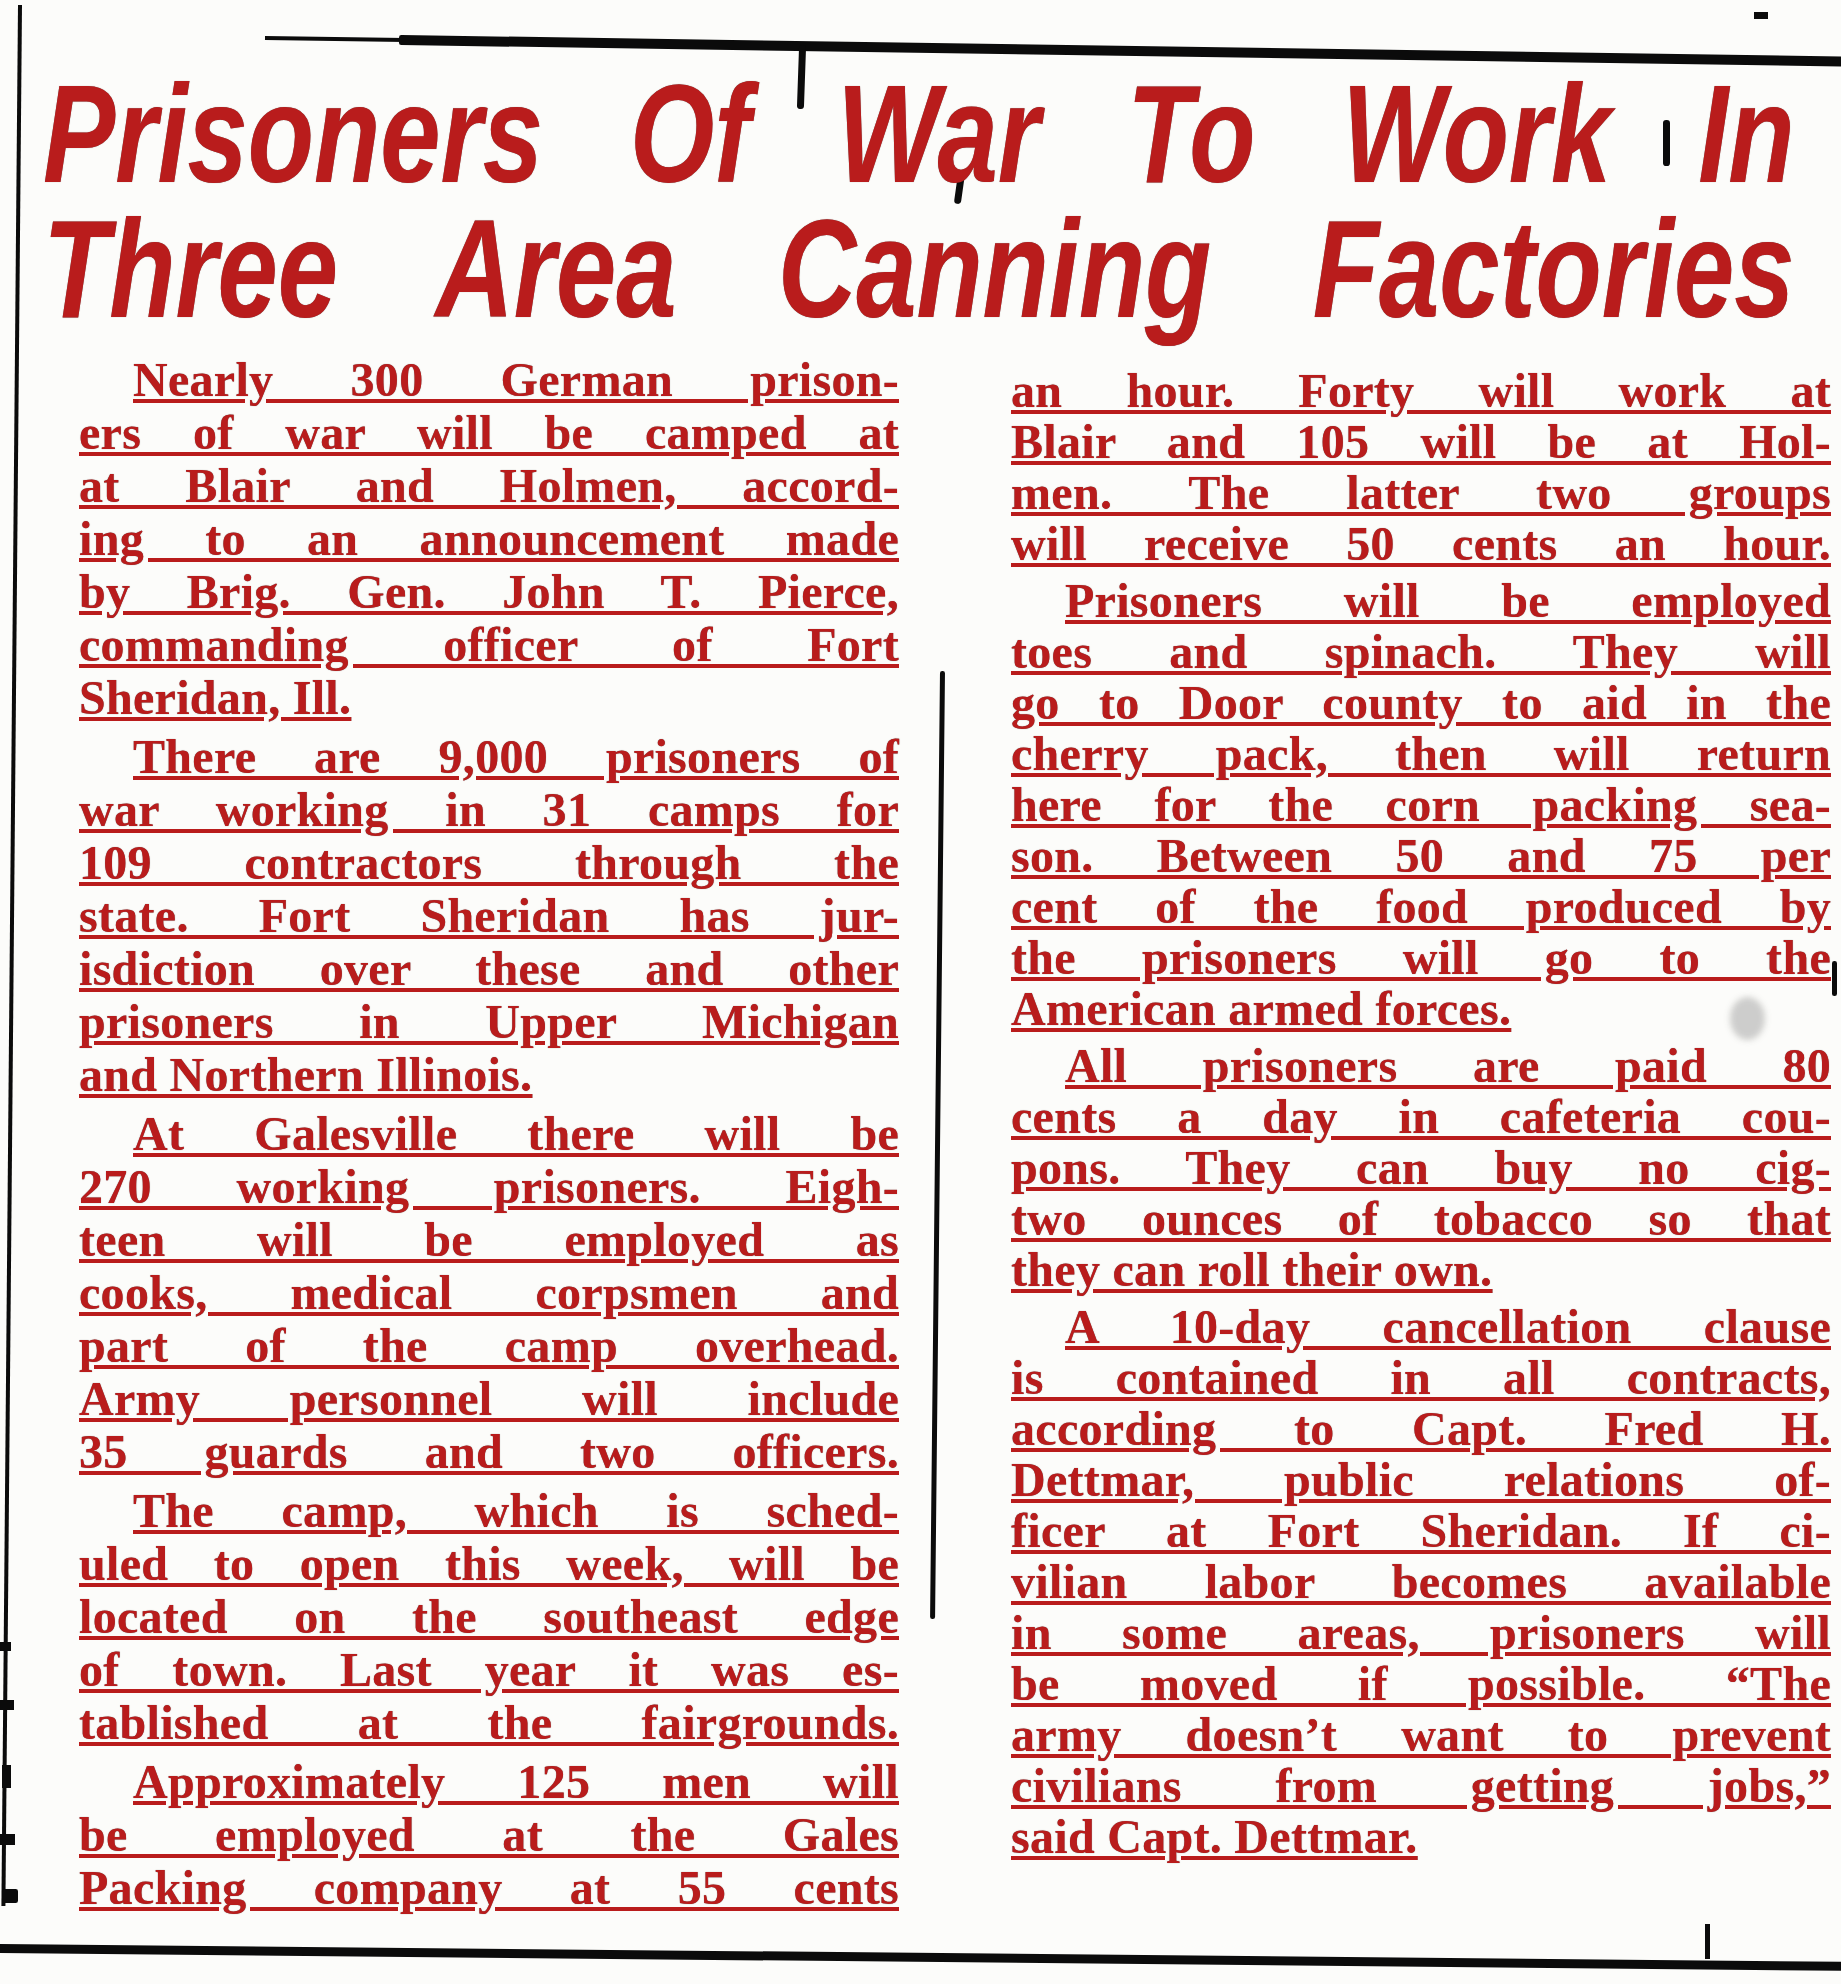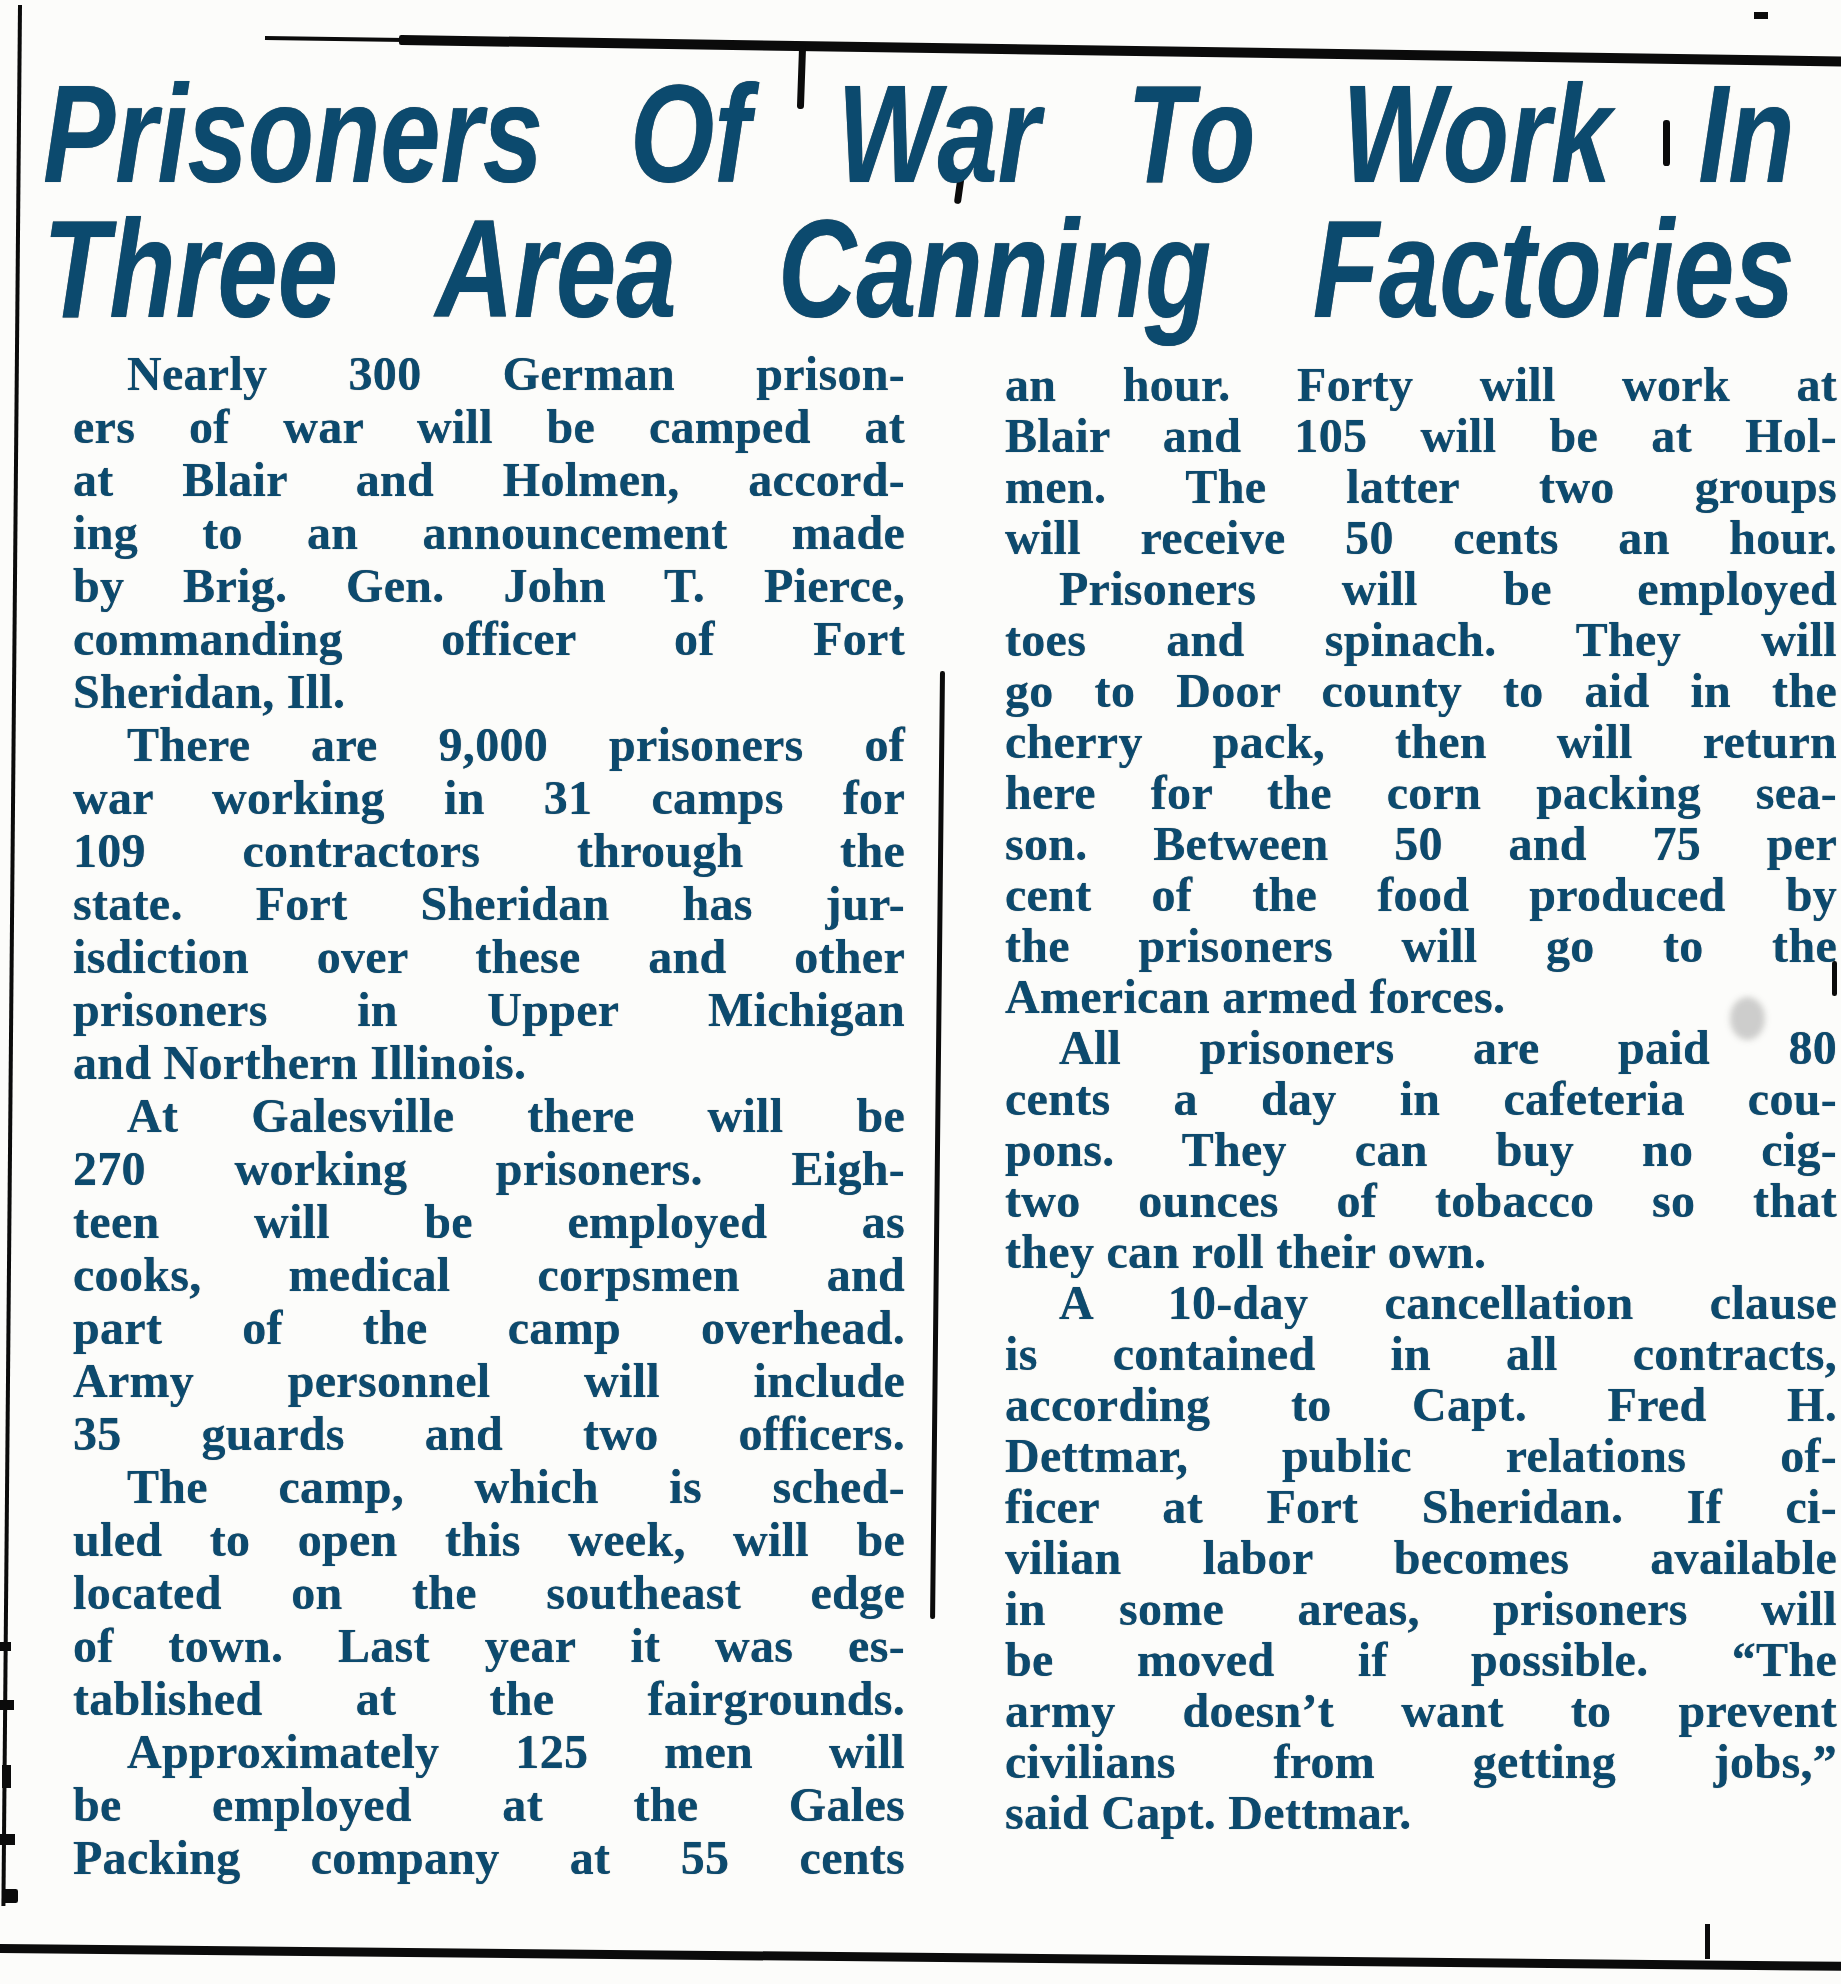--- a/index.html
+++ b/index.html
@@ -1,37 +1,37 @@
 <!DOCTYPE html>
 <html style="font-size:12.3px"><head>
 <meta charset="utf-8">
 <style>
   html,body{margin:0;padding:0;background:#ddd;}
   .page{
     position:relative;width:1841px;height:1985px;overflow:hidden;
-    background:#fcfcfa;color:#0c4a6e;
+    background:#fcfcfa;color:#b91c1c;
     font-family:"Liberation Serif",serif;
     text-shadow:0 0 0.8px rgba(15,15,15,0.65);
   }
   
   .headline{
     position:absolute;left:43px;top:66px;width:2263px;
     transform:scaleX(0.774);transform-origin:left top;
     font-family:"Liberation Sans",sans-serif;
     font-style:italic;font-weight:700;
     font-size:140px;line-height:135px;letter-spacing:0;
   }
   .headline .hline{text-align:justify;text-align-last:justify;}
   
   .bodytext{position:absolute;left:73px;top:347px;width:1765px;
     font-weight:700;font-size:48px;letter-spacing:0.3px;}
   .col{position:absolute;top:0;width:832px;}
   .col-left{left:0;line-height:53px;}
   .col-right{left:932px;top:12px;line-height:51px;}
-  .paragraph{margin:0;}
+  .paragraph{margin:6px;text-decoration:underline;}
   .line{text-align:justify;text-align-last:justify;}
   .line.last{text-align-last:left;}
   .line.first{text-indent:54px;}
   
   .rule,.artifact{position:absolute;background:#0b0b0b;}
   .rule-top-thin{left:265px;top:36px;width:157px;height:3.8px;
     transform:rotate(0.85deg);transform-origin:left center;}
   .rule-top{left:399px;top:35px;width:1454px;height:10px;
     transform:rotate(0.85deg);transform-origin:left center;border-radius:2.3px;}
   .rule-left{left:18.4px;top:4.6px;width:3.8px;height:1901px;

